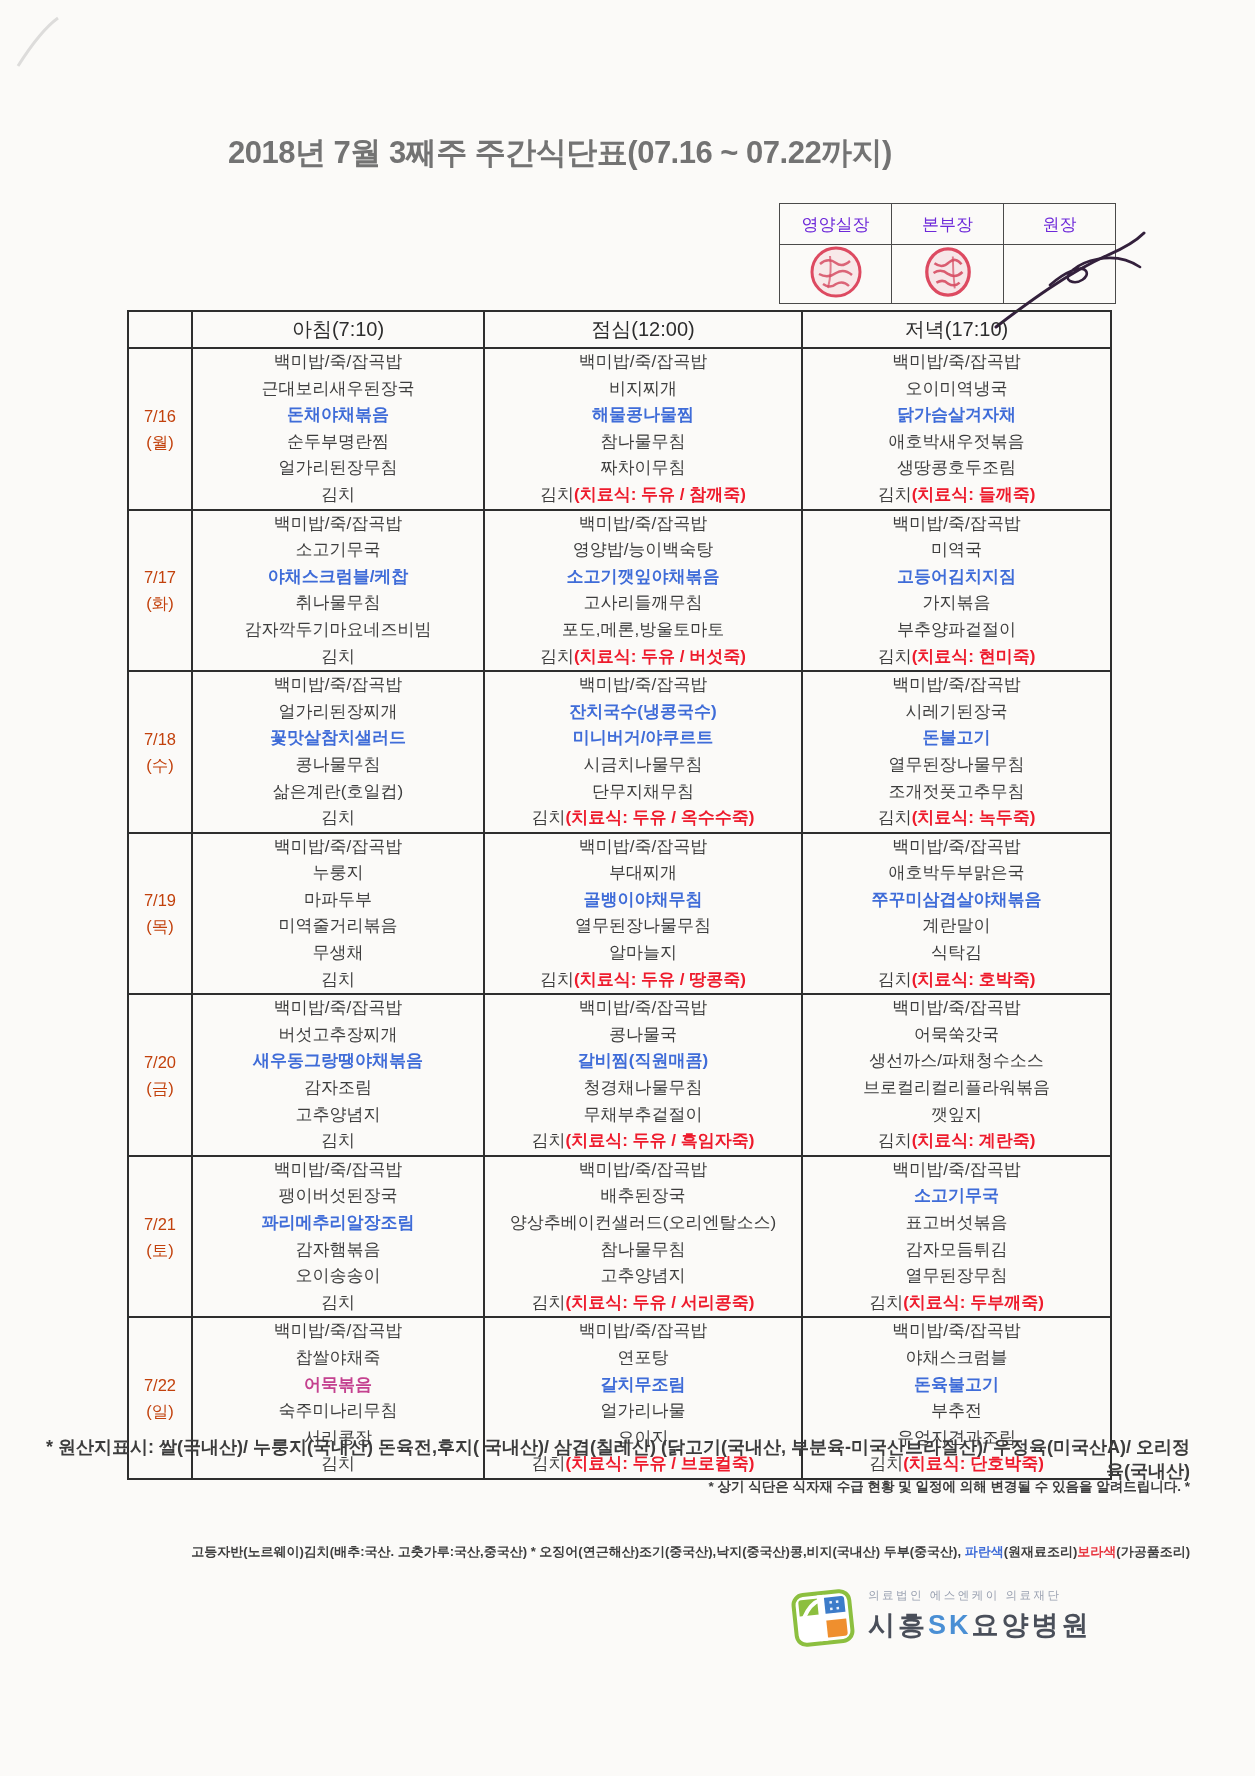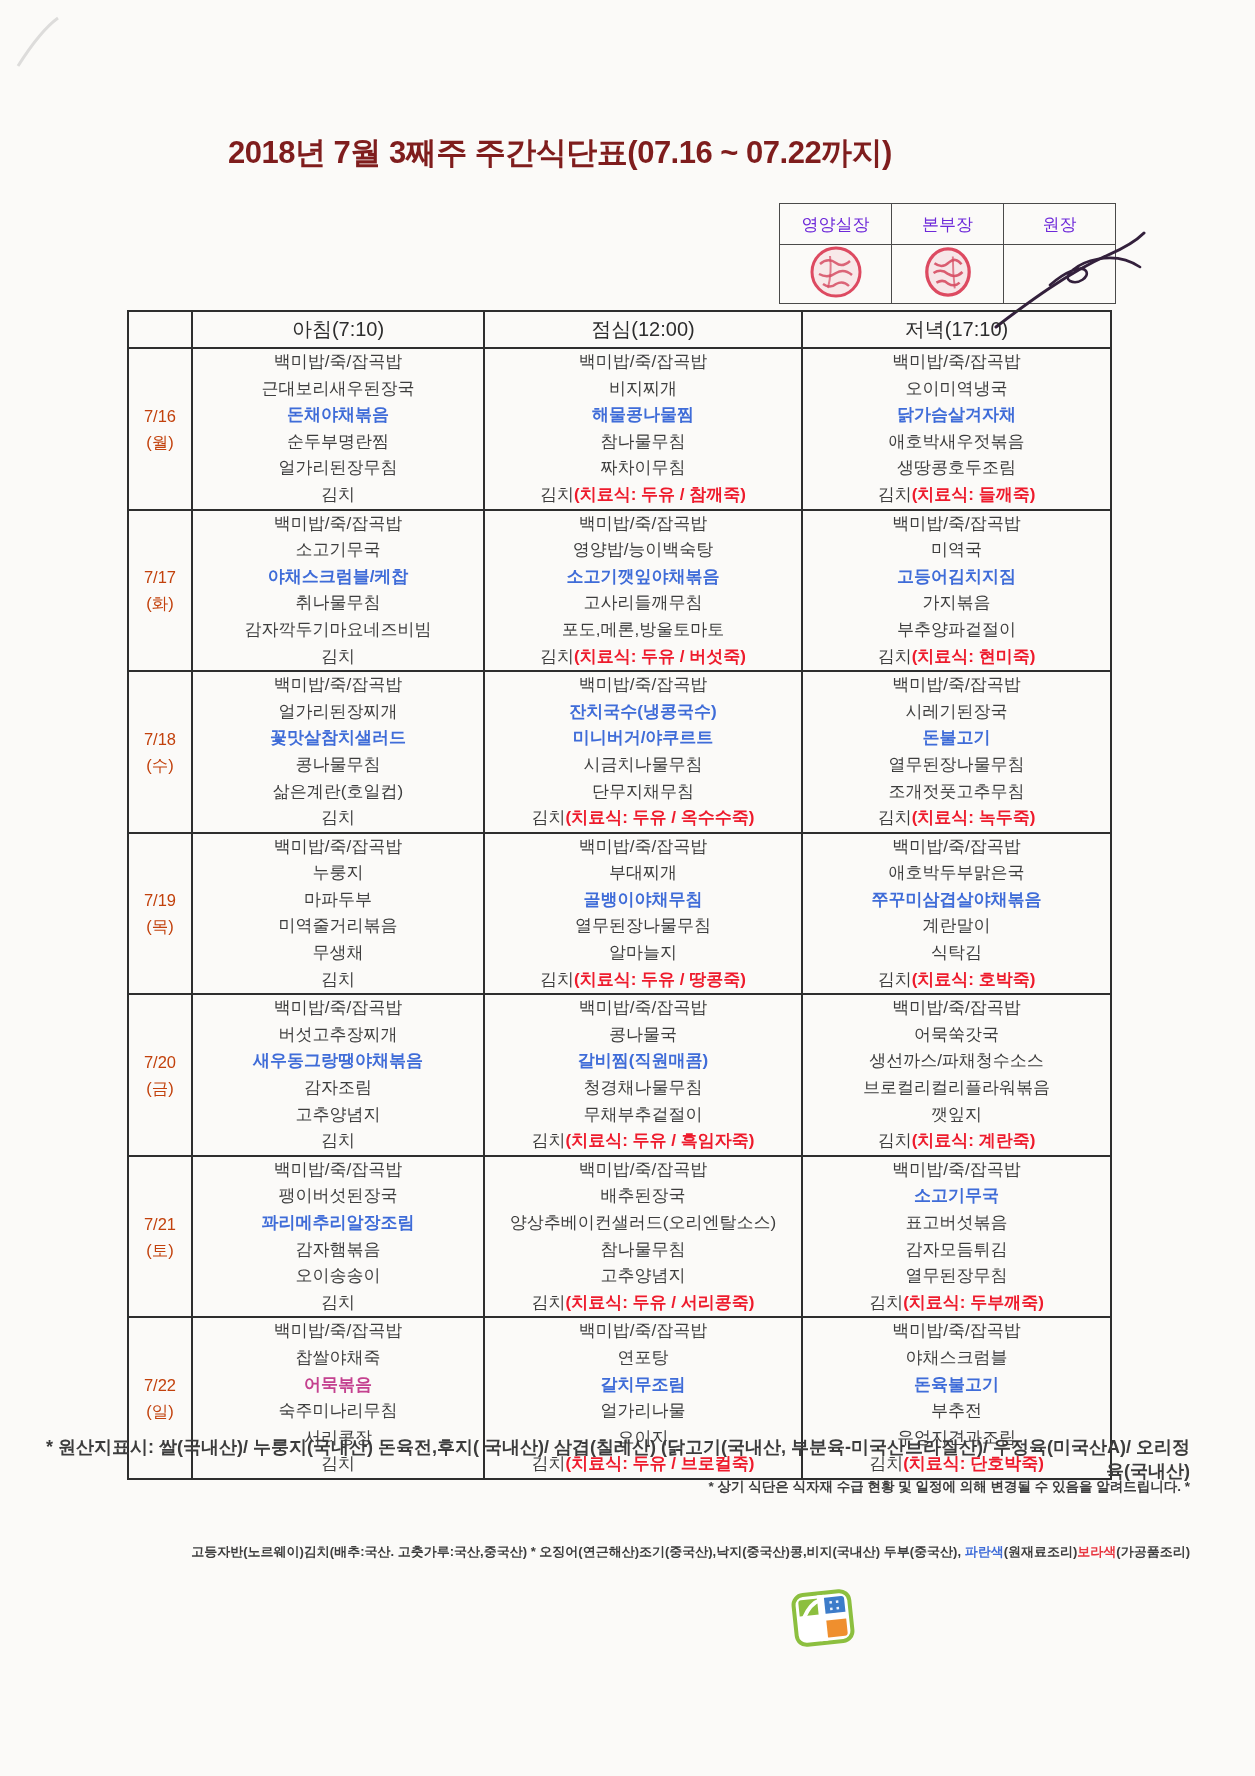--- a/index.html
+++ b/index.html
@@ -11,21 +11,21 @@
   }
   :root{
     --blue:#3f6cd8; --red:#ee1b2c; --purple:#c4418f; --ink:#3a3a3a; --line:#2e2e2e;
   }
   
   .artifact{position:absolute;left:14px;top:14px;opacity:.45;}
 
   
   .title{
     position:absolute;top:132px;left:0;width:1120px;text-align:center;
-    font-size:31px;font-weight:bold;letter-spacing:-0.5px;color:#7f1d1d;
+    font-size:31px;font-weight:bold;letter-spacing:-0.5px;color:#737373;
   }
 
   
   .approval{position:absolute;left:779px;top:203px;}
   .approval table{border-collapse:collapse;table-layout:fixed;}
   .approval th,.approval td{
     border:1.5px solid #4a4a4a;width:112px;box-sizing:border-box;
     text-align:center;vertical-align:middle;background:transparent;
   }
   .approval th{height:41px;font-size:17px;font-weight:normal;color:#6d28d9;}
@@ -360,13 +360,17 @@
       <rect x="36" y="12" width="22" height="20" rx="3" fill="#3d7cc9"></rect>
       <rect x="36" y="32" width="22" height="20" rx="3" fill="#ef8f2e"></rect>
       <rect x="31" y="9" width="7" height="46" fill="#ffffff"></rect>
       <rect x="10" y="28" width="50" height="7" fill="#ffffff"></rect>
       <path d="M16,30 q8,-14 18,-16" stroke="#ffffff" stroke-width="4" fill="none"></path>
       <rect x="43" y="16" width="9" height="9" fill="#ffffff" opacity="0.9" transform="rotate(0)"></rect>
       <rect x="45.5" y="13.5" width="4" height="14" fill="#3d7cc9"></rect>
       <rect x="40.5" y="18.5" width="14" height="4" fill="#3d7cc9"></rect>
     </g>
   </svg>
+  <div class="logo-txt">
+    <div class="foundation">의료법인 에스엔케이 의료재단</div>
+    <div class="hname"><span>시흥</span><span class="p-blue">SK</span><span>요양병원</span></div>
+  </div>
 </div>
 
 </body></html>

